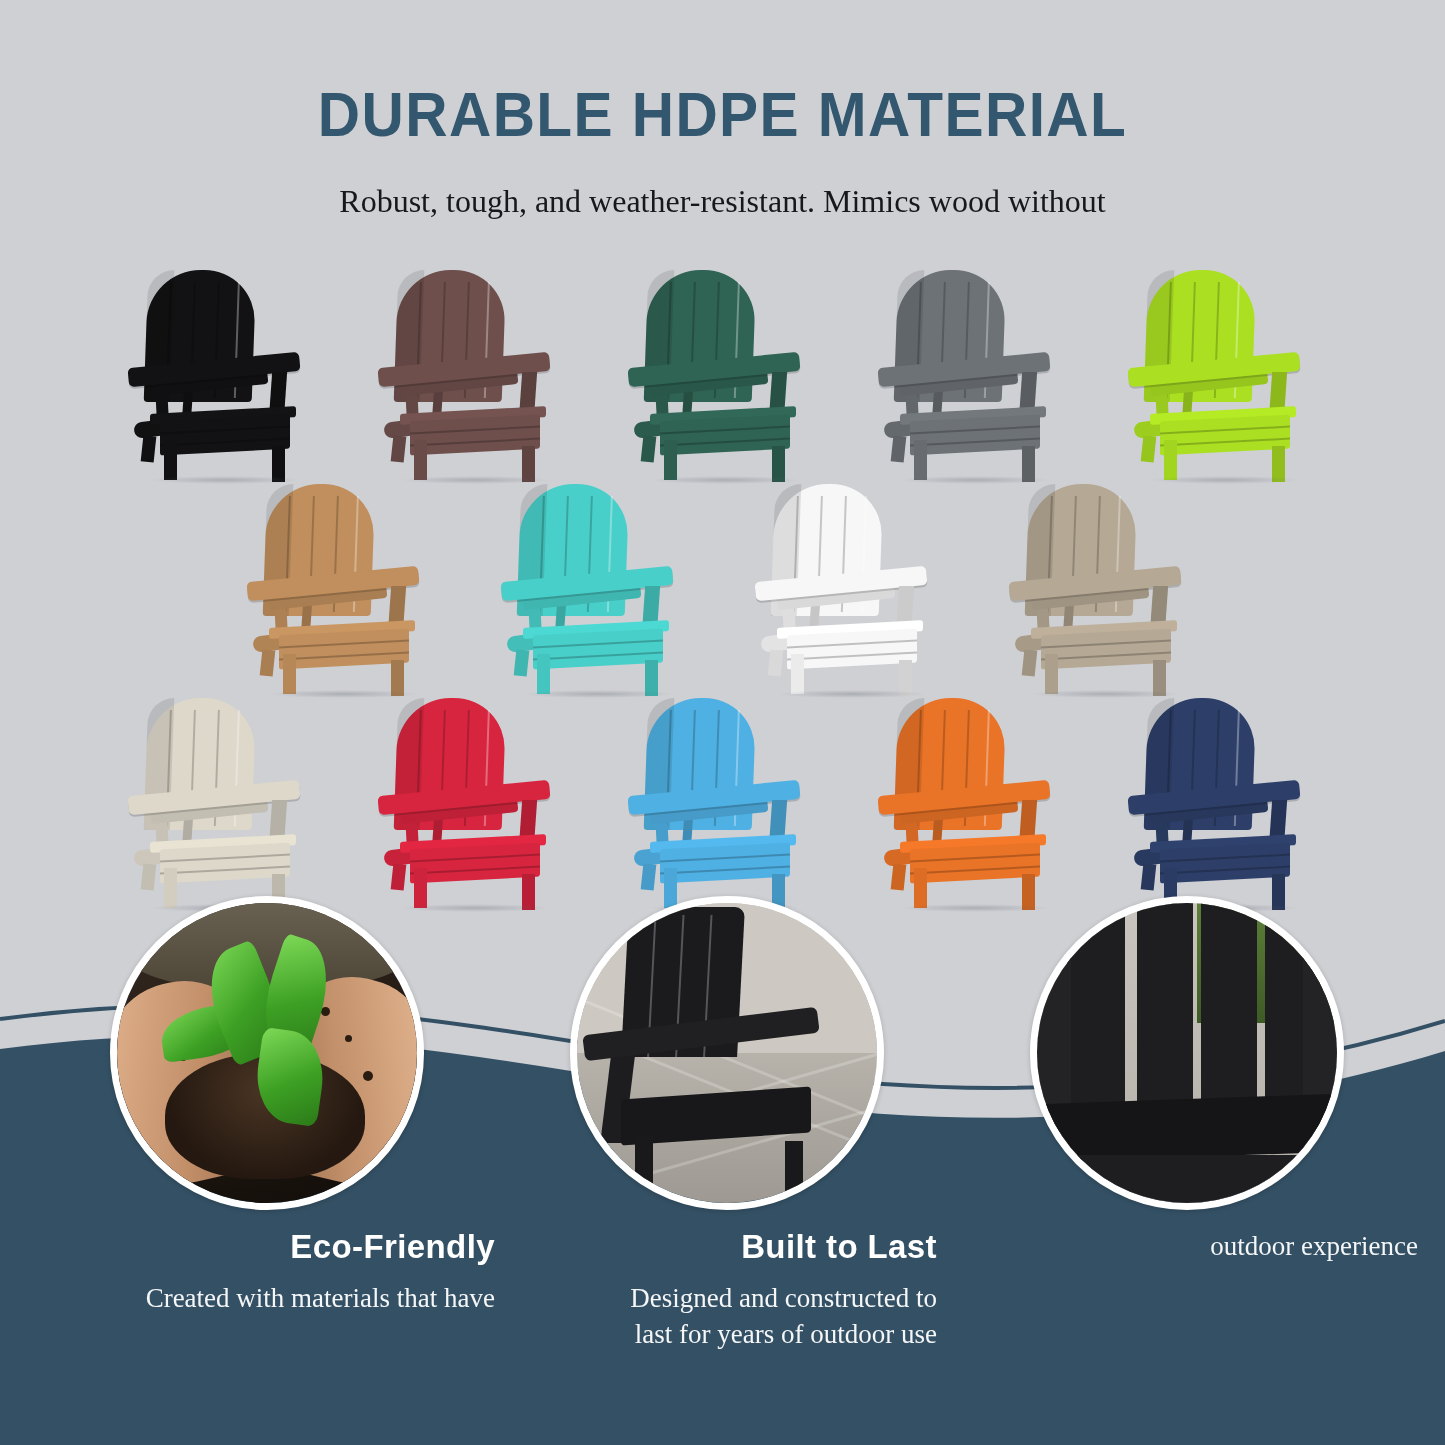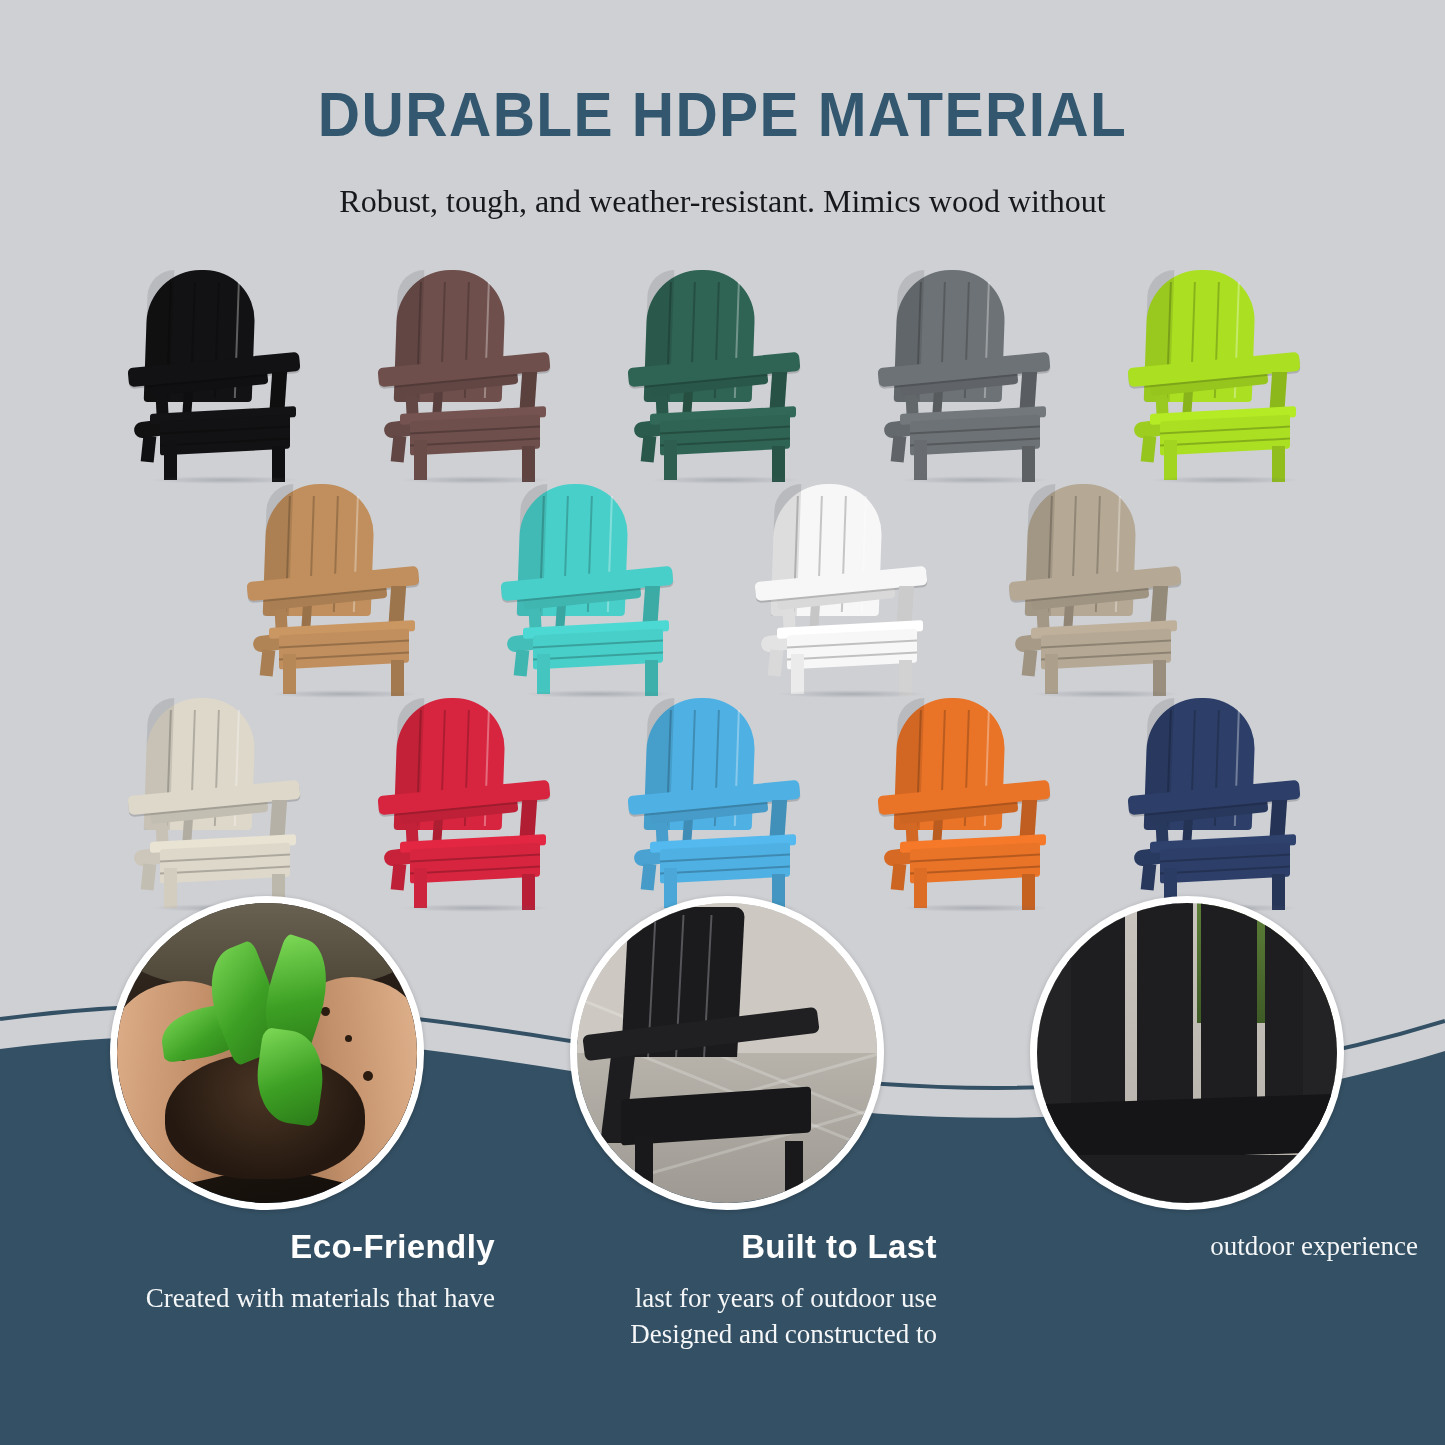--- a/index.html
+++ b/index.html
@@ -642,21 +642,21 @@
     </div>
   </div>
 
   <div class="caps">
     <div class="cap k1">
       <h3>Eco-Friendly</h3>
       <p>Created with materials that have</p>
     </div>
     <div class="cap k2">
       <h3>Built to Last</h3>
+      <p>Designed and constructed to</p>
       <p>last for years of outdoor use</p>
-      <p>Designed and constructed to</p>
     </div>
     <div class="cap k3">
       <p>outdoor experience</p>
     </div>
   </div>
 
 </div>
 
 </body></html>

